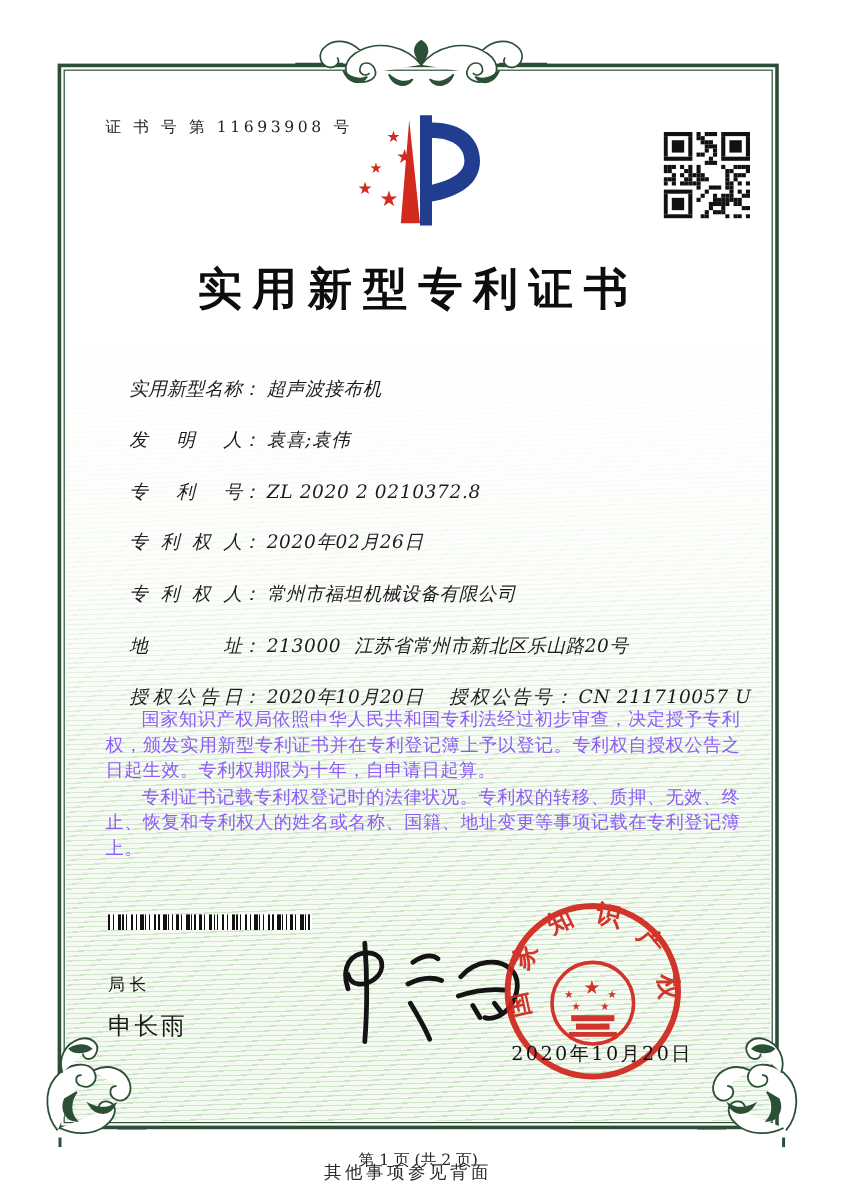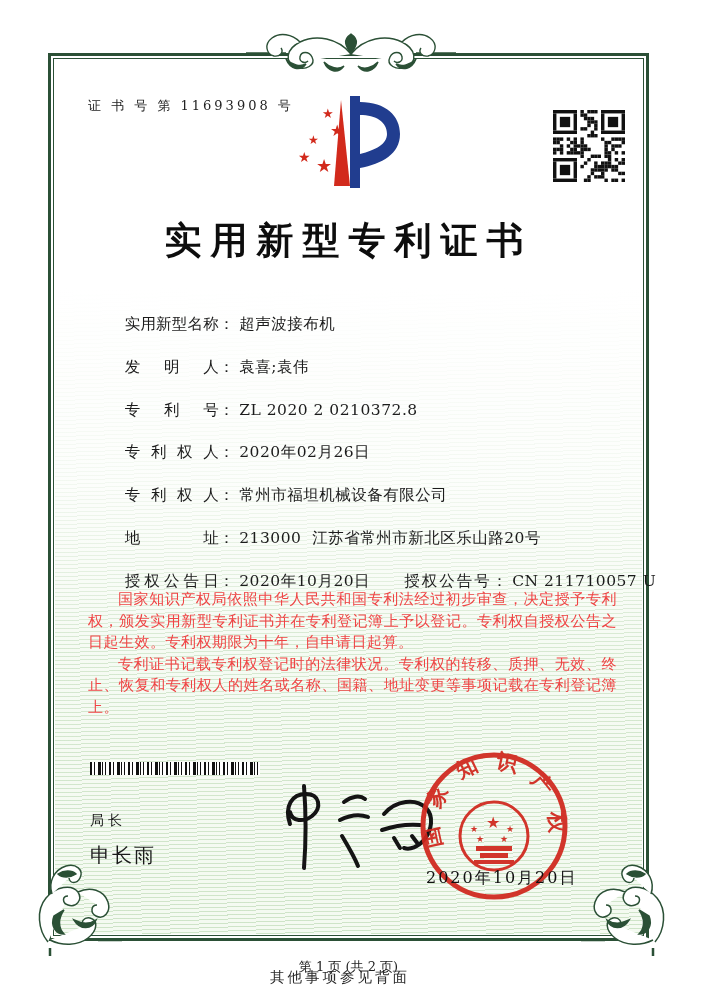--- a/index.html
+++ b/index.html
@@ -38,35 +38,35 @@
     font-size:13px; letter-spacing:3px; color:#222; white-space:pre;
   }
   .logo { position:absolute; left:288px; top:92px; width:120px; height:102px; }
   .qr { position:absolute; left:553px; top:110px; width:72px; height:72px; }
   .title {
     position:absolute; left:48px; top:216px; width:601px;
     text-align:center; font-size:37px; font-weight:bold;
     letter-spacing:9px; color:#0d0d0d;
   }
   
-  .fields { position:absolute; left:105px; top:296px; width:530px; }
+  .fields { position:absolute; left:88px; top:296px; width:530px;font-style:italic; }
   .field-row { height:42.8px; font-size:15.5px; color:#1c1c1c; white-space:pre; }
   .f-label {
     display:inline-block; width:94px; text-align:justify; text-align-last:justify;
     vertical-align:top;
   }
   .f-colon { display:inline-block; }
   .f-value { display:inline-block; margin-left:5px; letter-spacing:0.5px; white-space:pre; }
-  .f-second { display:inline-block; margin-left:34px; }
+  .f-second { display:inline-block; margin-left:21px; }
   .f-label2 { display:inline-block; letter-spacing:2px; }
   
   .body-text { position:absolute; left:88px; top:589px; width:529px; }
   .body-text p {
     font-size:15px; line-height:21.5px; text-align:justify;
-    text-indent:2em; color:#ef4444; letter-spacing:0.5px;
+    text-indent:2em; color:#8b5cf6; letter-spacing:0.5px;
   }
   
   .barcode {
     position:absolute; left:90px; top:762px; width:170px; height:13px;
     background:repeating-linear-gradient(90deg,
       #111 0 2px,#fff 2px 4px,#111 4px 5px,#fff 5px 8px,
       #111 8px 11px,#fff 11px 12px,#111 12px 13px,#fff 13px 15px,
       #111 15px 16px,#fff 16px 19px);
   }
   .director-title { position:absolute; left:90px; top:812px; font-size:14px; letter-spacing:4px; }

